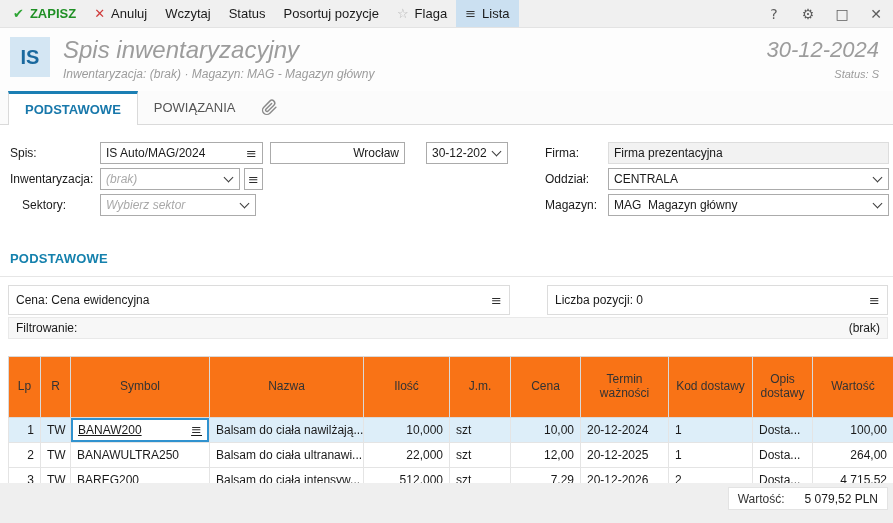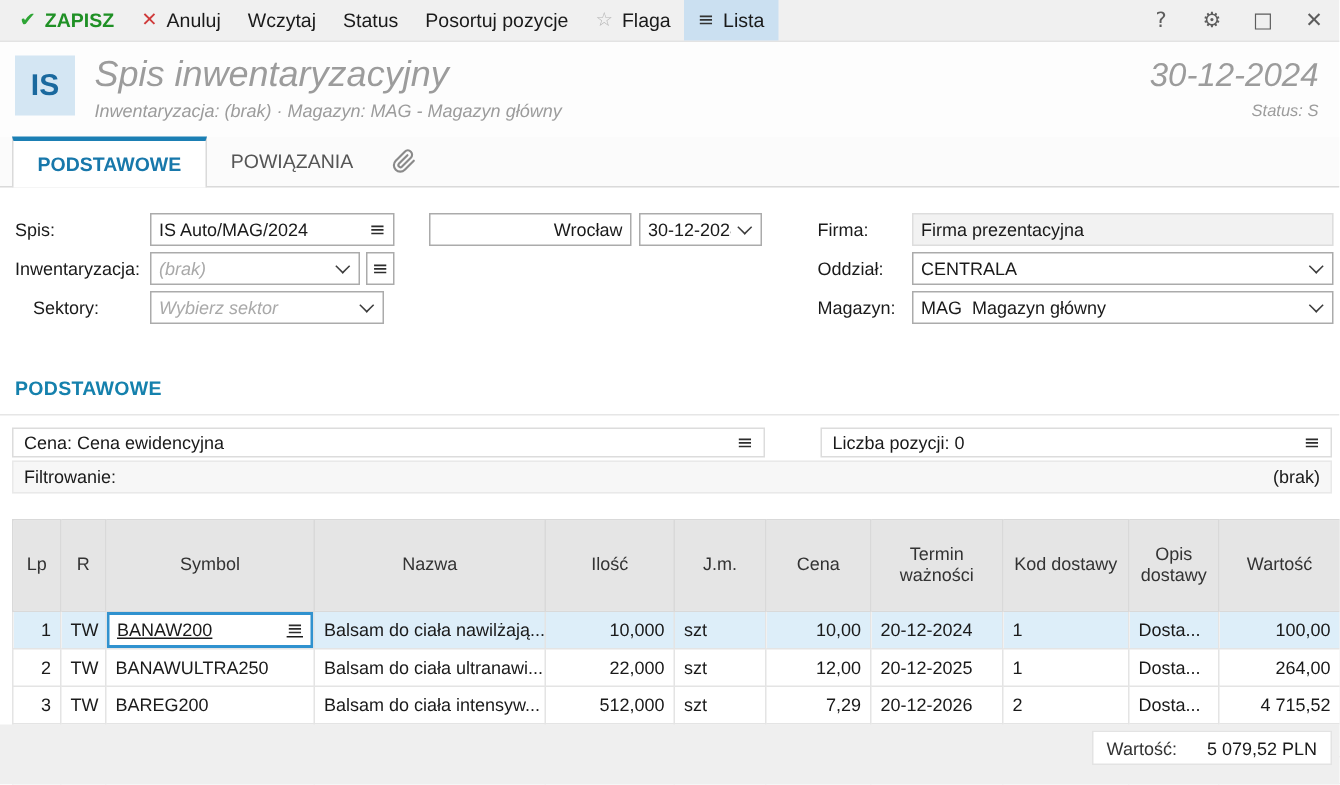--- a/index.html
+++ b/index.html
@@ -53,29 +53,29 @@
   .chev { width:7px; height:7px; border-right:1.4px solid #3c3c3c; border-bottom:1.4px solid #3c3c3c;
           transform:rotate(45deg); margin:-4px 2px 0 6px; flex:none; }
   .menu-glyph { color:#2c2c2c; font-size:13px; margin-left:6px; flex:none;
                 font-family:"DejaVu Sans",sans-serif; }
   .right-text { text-align:right; }
   
   .section-head { margin:20px 0 0 10px; color:#1581ad; font-weight:bold; font-size:13px;
                   letter-spacing:0.2px; }
   .section-rule { margin-top:10px; border-top:1px solid #e6e6e6; height:0; }
   .panel-row { display:flex; margin:8px 5px 0 8px; }
-  .panel { height:20px; border:1px solid #dcdcdc; background:#fff; display:flex;
+  .panel { height:30px; border:1px solid #dcdcdc; background:#fff; display:flex;
            align-items:center; justify-content:space-between; padding:0 7px;gap:29px; }
   .panel.left { width:502px; margin-right:37px; }
   .panel.right { flex:1; }
   .filter-bar { margin:2px 5px 0 8px; height:22px; background:#f7f7f7; border:1px solid #e9e9e9;
                 display:flex; align-items:center; justify-content:space-between; padding:0 7px; }
   
   table.grid { margin:17px 0 0 8px; width:885px; border-collapse:collapse; table-layout:fixed; }
-  .grid th { background:#e5e5e5; border:1px solid #d9d9d9; font-weight:normal; color:#333;
+  .grid th { background:#f97316; border:1px solid #d9d9d9; font-weight:normal; color:#333;
              height:36px; padding:16px 2px; font-size:12px; line-height:1.15; text-align:center; }
   .grid td { border:1px solid #e4e4e4; height:25px; padding:0 6px; white-space:nowrap;
              overflow:hidden; color:#1a1a1a; background:#fff; }
   .grid tr.selected td { background:#ddeef9; }
   .grid td.num { text-align:right; }
   .grid td.ctr { text-align:center; }
   .grid td.focus-cell { padding:0;text-decoration:underline; }
   .focus-box { height:100%; border:2px solid #3092cf; background:#fff; display:flex;
                align-items:center; justify-content:space-between; padding:0 5px; }
   .grid tr.ph-row td { height:22px; }
@@ -158,21 +158,21 @@
     </svg>
   </div>
 </div>
 
 <div class="form">
   <span class="f-label" style="left:10px; top:1px;">Spis:</span>
   <div class="fbox" style="left:100px; top:1px; width:163px;">
     <span class="grow">IS Auto/MAG/2024</span>
     <span class="menu-glyph">≡</span>
   </div>
-  <div class="fbox" style="left:286px; top:1px; width:135px;">
+  <div class="fbox" style="left:270px; top:1px; width:135px;">
     <span class="grow right-text">Wrocław</span>
   </div>
   <div class="fbox" style="left:426px; top:1px; width:82px;">
     <span class="grow">30-12-2024</span>
     <span class="chev"></span>
   </div>
 
   <span class="f-label" style="left:10px; top:27px;">Inwentaryzacja:</span>
   <div class="fbox" style="left:100px; top:27px; width:140px;">
     <span class="grow placeholder">(brak)</span>

